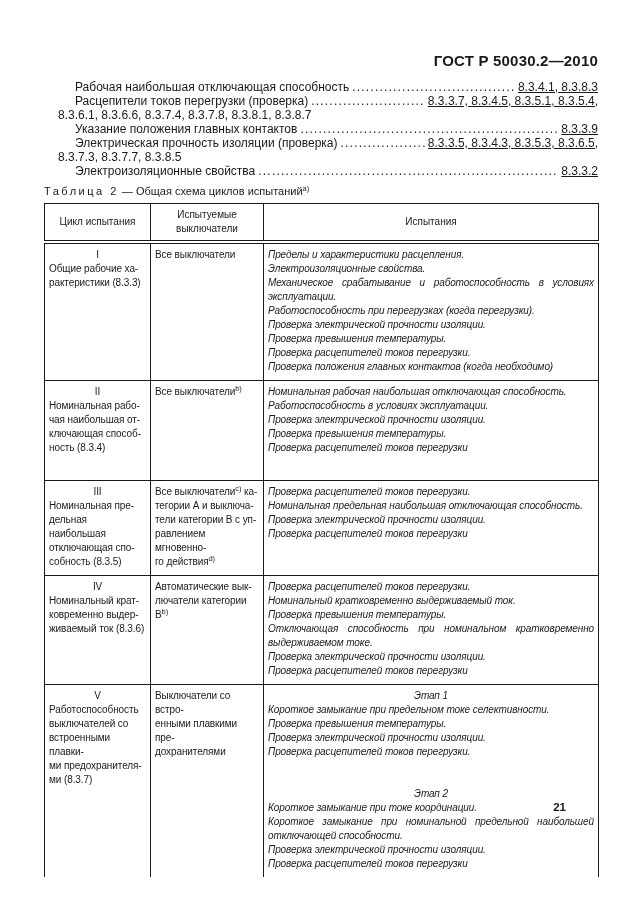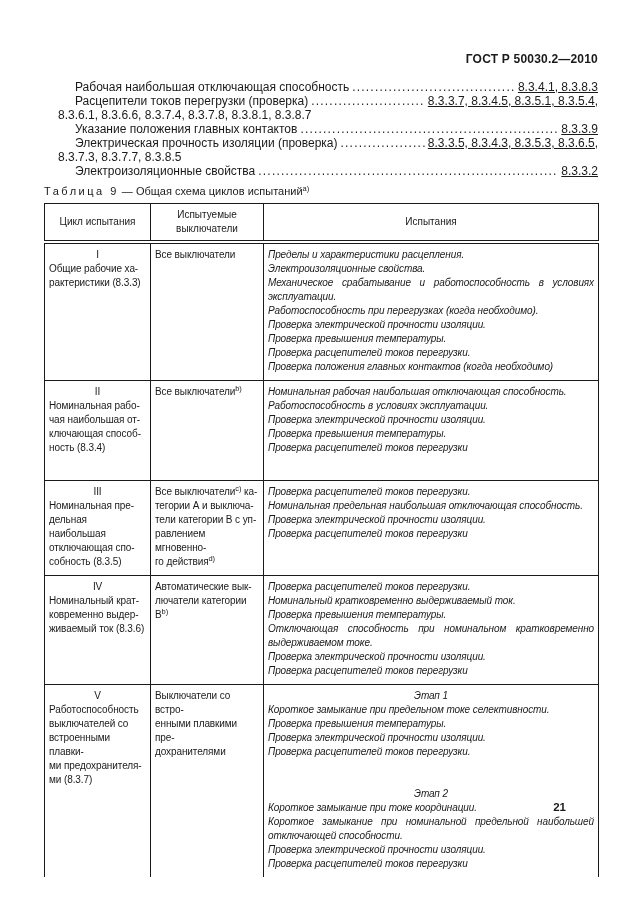--- a/index.html
+++ b/index.html
@@ -12,21 +12,21 @@
     font-family: "Liberation Sans", sans-serif;
     color: #1a1a1a;
     overflow: hidden;
     margin: 0 auto;
   }
   
   .doc-header {
     position: absolute;
     top: 52px;
     right: 32px;
-    font-size: 12px;
+    font-size: 15px;
     font-weight: bold;
     letter-spacing: 0.2px;
   }
   
   .toc {
     position: absolute;
     top: 80px;
     left: 58px;
     width: 540px;
     font-size: 12px;
@@ -153,21 +153,21 @@
       <div class="toc-entry">
         <div class="toc-first">
           <span class="toc-label">Электроизоляционные свойства</span>
           <span class="toc-dots"></span>
           <span class="toc-refs"> 8.3.3.2</span>
         </div>
       </div>
     </div>
 
   <div class="table-caption">
-    <span class="spaced">Таблица 9</span><span> — Общая схема циклов испытаний</span><sup>а)</sup>
+    <span class="spaced">Таблица 2</span><span> — Общая схема циклов испытаний</span><sup>а)</sup>
   </div>
 
   <div class="table-wrap">
     <table class="gost">
       <colgroup>
           <col>
           <col>
           <col>
         </colgroup>
       <thead>
@@ -185,21 +185,21 @@
               <div class="cycle-text">Общие рабочие ха-
 рактеристики (8.3.3)</div>
             </td>
             <td>
               <div class="breakers">Все выключатели</div>
             </td>
             <td class="tests-cell">
               <div class="test-line">Пределы и характеристики расцепления.</div>
               <div class="test-line">Электроизоляционные свойства.</div>
               <div class="test-line">Механическое срабатывание и работоспособность в условиях эксплуатации.</div>
-              <div class="test-line">Работоспособность при перегрузках (когда необходимо).</div>
+              <div class="test-line">Работоспособность при перегрузках (когда перегрузки).</div>
               <div class="test-line">Проверка электрической прочности изоляции.</div>
               <div class="test-line">Проверка превышения температуры.</div>
               <div class="test-line">Проверка расцепителей токов перегрузки.</div>
               <div class="test-line">Проверка положения главных контактов (когда необходимо)</div>
             </td>
           </tr>
           <tr>
             <td>
               <div class="numeral">II</div>
               <div class="cycle-text">Номинальная рабо-

